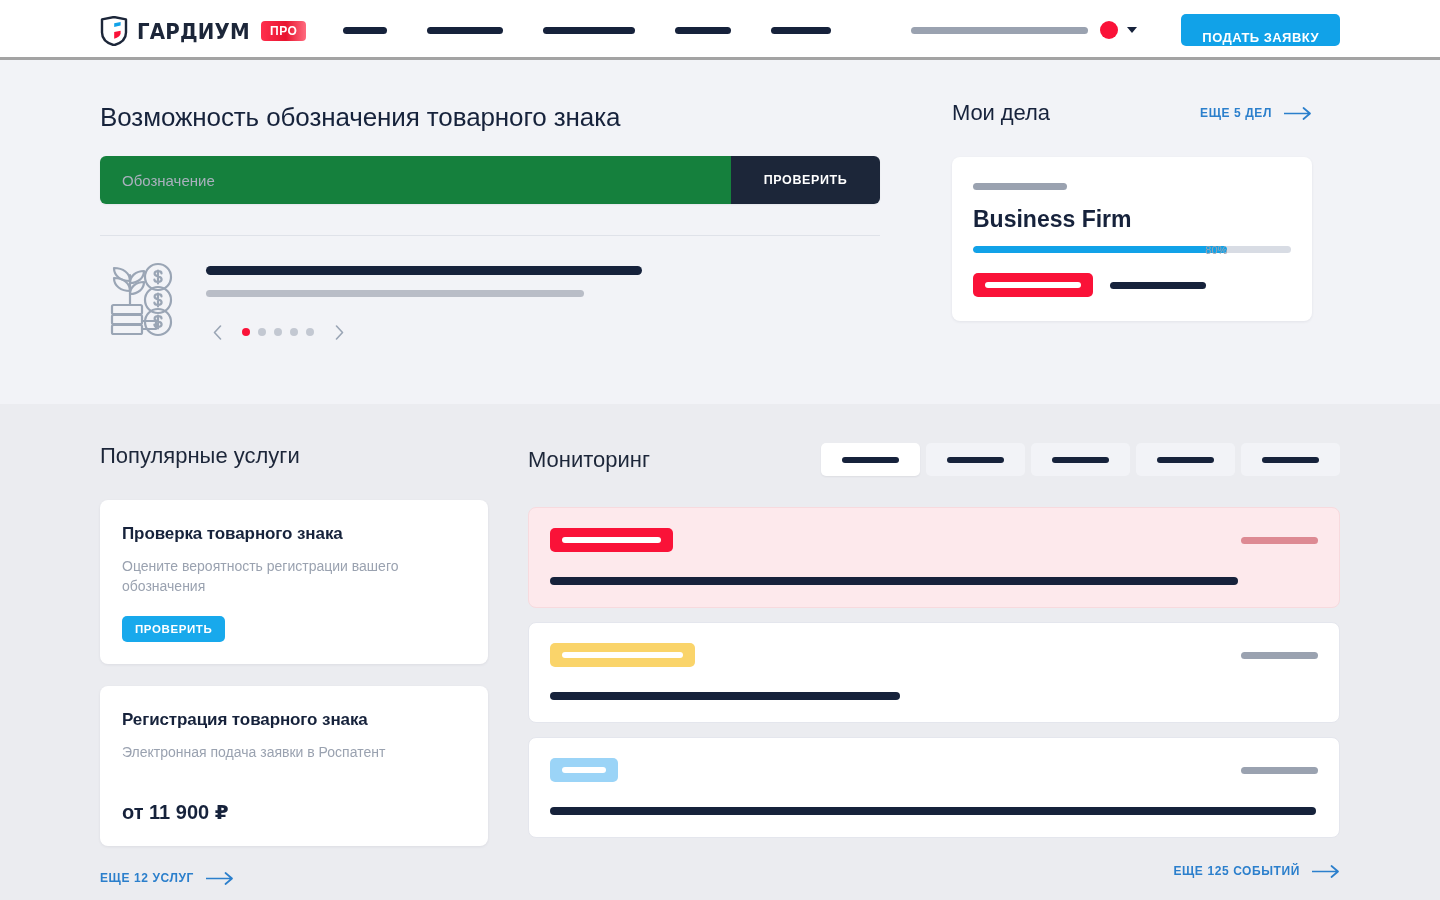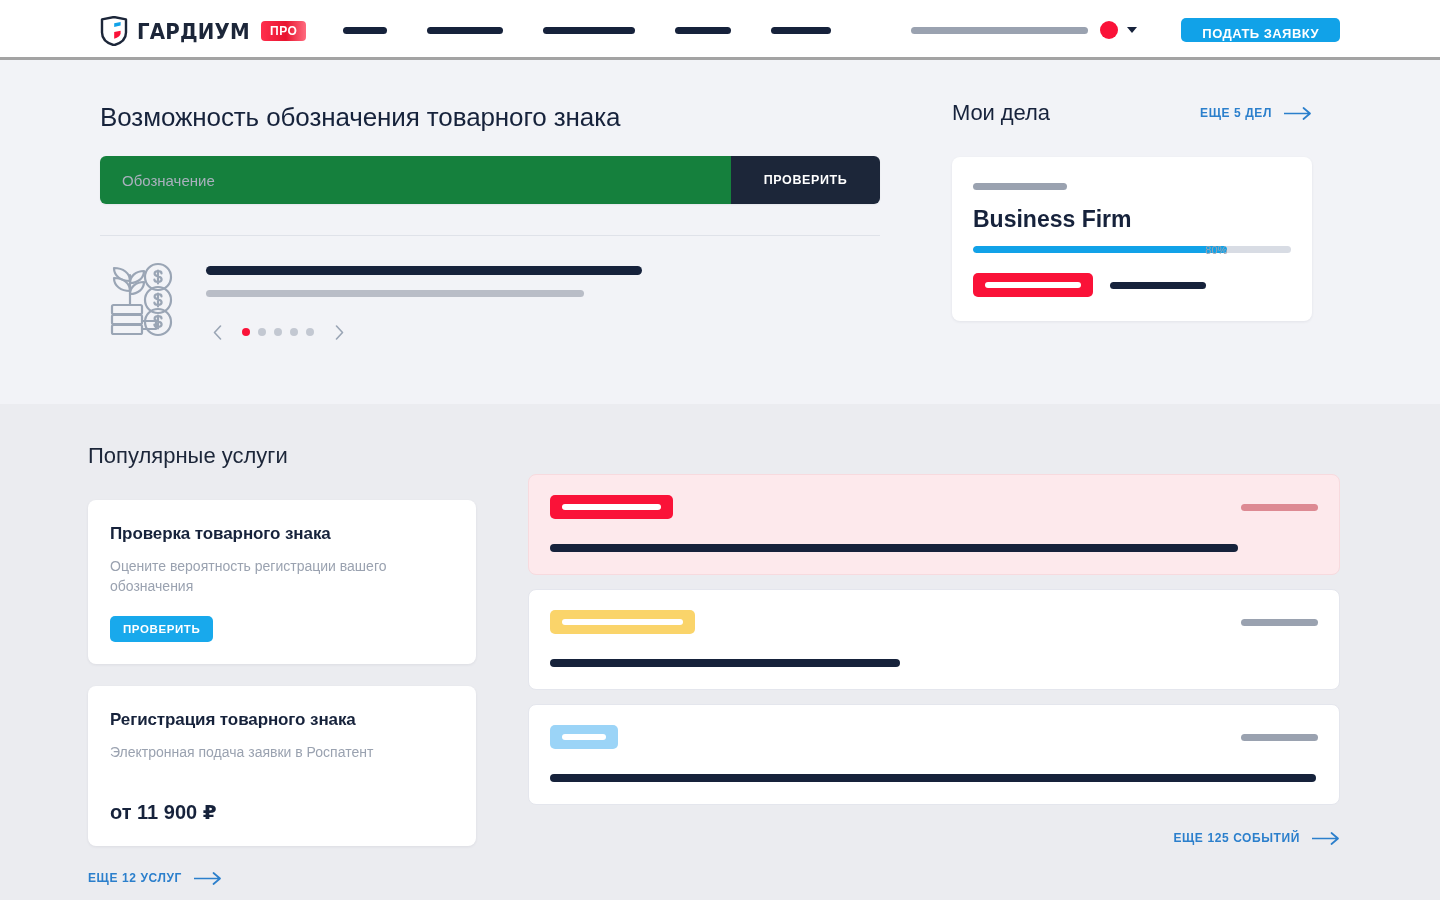--- a/index.html
+++ b/index.html
@@ -69,21 +69,21 @@
   .user-name-bar { width: 177px; height: 7px; border-radius: 3.5px; }
   .avatar {
     width: 18px; height: 18px; border-radius: 50%;
     background: #fa1238; margin-left: 12px; flex: none;
   }
   .caret { margin-left: 9px; width: 0; height: 0;
            border-left: 5px solid transparent; border-right: 5px solid transparent;
            border-top: 6px solid #16223b; }
   .btn-apply {
     margin-left: 44px;
-    height: 24px; padding: 8px 21px;
+    height: 24px; padding: 16px 21px;
     background: #11a2e8; color: #ffffff;
     border: none; border-radius: 5px;
     font-size: 13px; font-weight: 700; letter-spacing: .45px;
     font-family: "Liberation Sans", sans-serif;
     cursor: pointer; white-space: nowrap;
   }
 
   
   .sec-top {
     position: absolute; top: 60px; left: 0; width: 1440px; height: 344px;
@@ -171,21 +171,21 @@
   .case-foot { margin-top: 20px; display: flex; align-items: center; gap: 17px; }
   .badge {
     display: inline-flex; align-items: center;
     height: 24px; padding: 0 12px; border-radius: 5px;
   }
   .badge-red { background: #fa1238; }
   .badge .bar-white { height: 6px; border-radius: 3px; }
   .case-foot-note { width: 96px; height: 7px; border-radius: 3.5px; display: block; }
 
   
-  .services { position: absolute; left: 88px; top: 443px; width: 388px; }
+  .services { position: absolute; left: 100px; top: 443px; width: 388px; }
   .h2-dark { font-size: 22px; font-weight: 400; color: #1c2639; }
 
   .svc-card {
     background: #ffffff; border-radius: 8px; padding: 24px 22px 22px 22px;
     box-shadow: 0 1px 3px rgba(22,34,59,.07);
   }
   .svc-card + .svc-card { margin-top: 22px; }
   .svc-title { font-size: 17px; font-weight: 700; color: #16223b; letter-spacing: -.1px; }
   .svc-desc {
     margin-top: 12px; font-size: 14px; line-height: 20px; color: #9aa2b0;
@@ -382,20 +382,40 @@
       <a class="link-more">
         <span>ЕЩЕ 12 УСЛУГ</span>
         <svg class="arrow-r" width="28" height="13" viewBox="0 0 28 13">
           <path d="M0 6.5 H25 M19.5 1 L26 6.5 L19.5 12" fill="none" stroke="#2b7fcc" stroke-width="1.7" stroke-linecap="round" stroke-linejoin="round"></path>
         </svg>
       </a>
     </div>
   </section>
 
   <section class="monitor">
+    <div class="monitor-head">
+      <h2 class="h2-dark">Мониторинг</h2>
+      <div class="chips" id="chips">
+          <button class="chip active">
+            <span class="bar bar-dark" style="width: 57px;"></span>
+          </button>
+          <button class="chip">
+            <span class="bar bar-dark" style="width: 57px;"></span>
+          </button>
+          <button class="chip">
+            <span class="bar bar-dark" style="width: 57px;"></span>
+          </button>
+          <button class="chip">
+            <span class="bar bar-dark" style="width: 57px;"></span>
+          </button>
+          <button class="chip">
+            <span class="bar bar-dark" style="width: 57px;"></span>
+          </button>
+        </div>
+    </div>
 
     <div class="events" id="events">
         <div class="event alert">
           <div class="event-top">
             <span class="badge" style="background: rgb(250, 18, 56);">
               <span class="bar bar-white" style="width: 99px;"></span>
             </span>
             <span class="bar event-date bar-pink" style="width: 77px;"></span>
           </div>
           <span class="bar bar-dark event-text" style="width: 688px;"></span>

